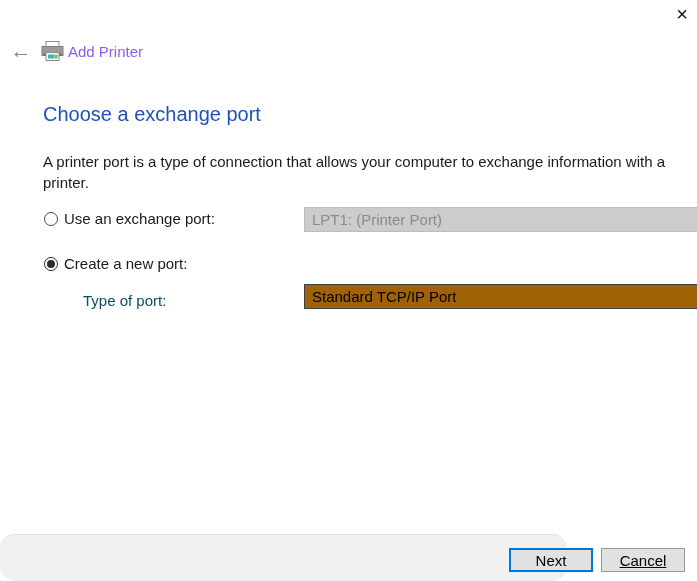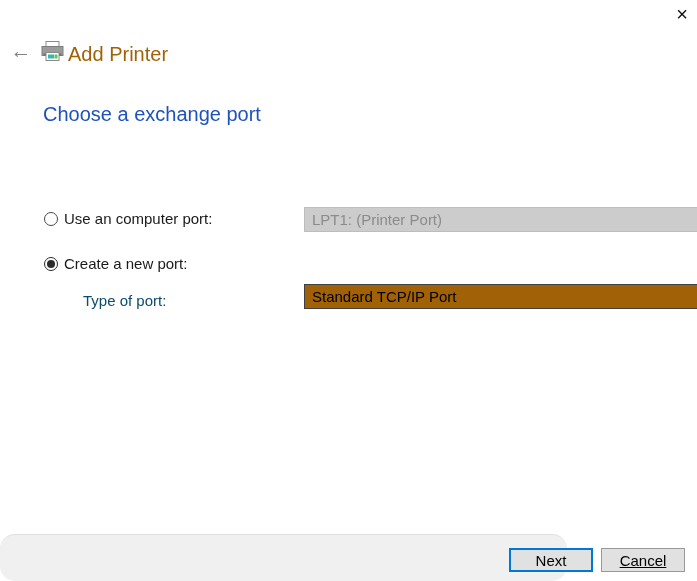--- a/index.html
+++ b/index.html
@@ -50,22 +50,22 @@
     position: absolute;
     left: 41px;
     top: 41px;
     width: 23px;
     height: 21px;
   }
   .app-title {
     position: absolute;
     left: 68px;
     top: 43px;
-    font-size: 20px;
-    color: #a16207;
+    font-size: 15px;
+    color: #8b5cf6;
   }
 
   
   .page-heading {
     position: absolute;
     left: 43px;
     top: 103px;
     font-size: 20px;
     font-weight: 400;
     color: #1e52bd;
@@ -199,24 +199,25 @@
       <rect x="5" y="11.5" width="13" height="8" fill="#ffffff" stroke="#8a8a8a"></rect>
       <rect x="7" y="13.5" width="6" height="4" fill="#35b8b0"></rect>
       <rect x="13.5" y="13.5" width="3" height="4" fill="#57c75f"></rect>
     </svg>
   </span>
 
   <span class="app-title">Add Printer</span>
 
   <h1 class="page-heading">Choose a exchange port</h1>
 
+  <p class="page-desc">A printer port is a type of connection that allows your computer to exchange information with a printer.</p>
 
   <div class="radio-row radio-row-1">
     <span class="radio-circle"></span>
-    <span class="radio-label">Use an computer port:</span>
+    <span class="radio-label">Use an exchange port:</span>
   </div>
 
   <div class="dropdown dropdown-disabled">
     <span>LPT1: (Printer Port)</span>
     <span class="chev"></span>
   </div>
 
   <div class="radio-row radio-row-2">
     <span class="radio-circle checked"></span>
     <span class="radio-label">Create a new port:</span>

